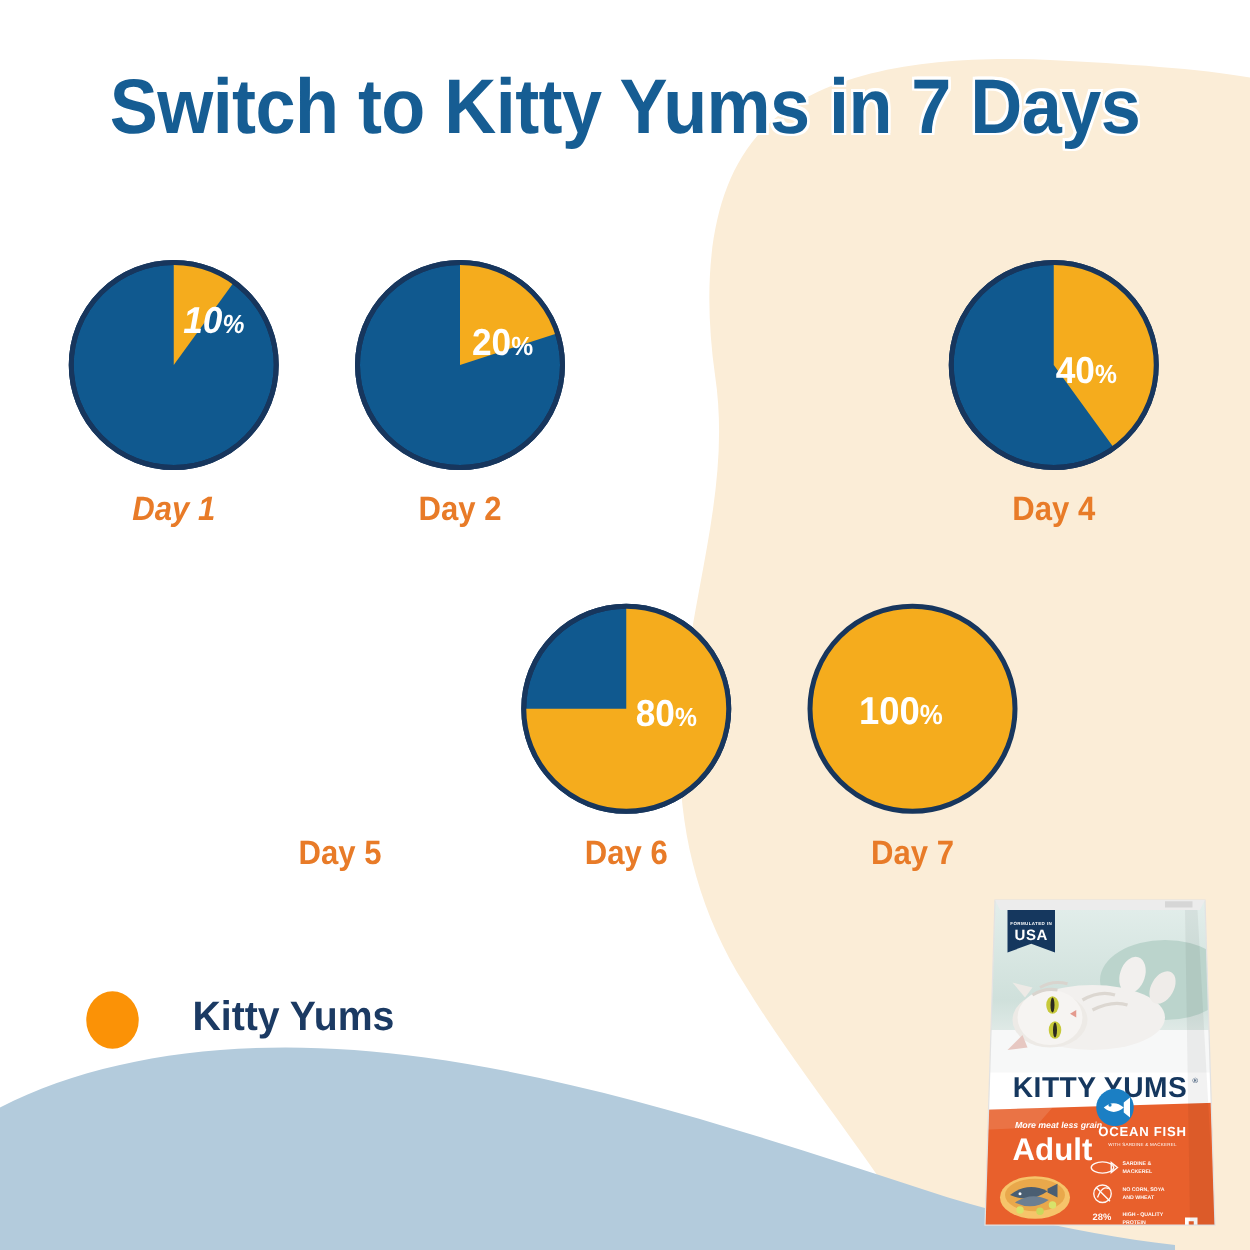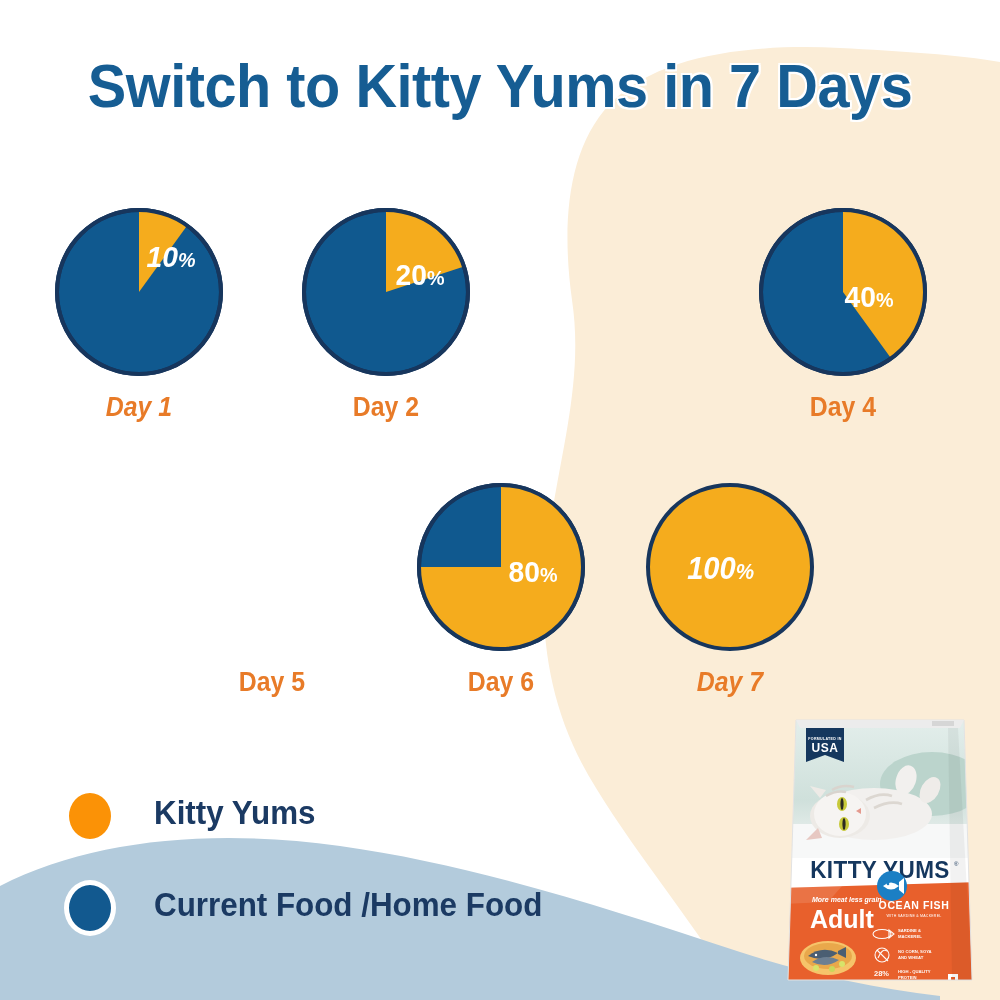--- a/index.html
+++ b/index.html
@@ -114,21 +114,21 @@
         <path d="M86,86 L86,4 A82,82 0 0,1 134.2,19.6 Z" fill="#F5AC1D"></path>
         <circle cx="86" cy="86" r="82" fill="none" stroke="#17365D" stroke-width="4"></circle>
       </svg>
       <div class="pct" style="left:92px;top:36px;">
         <span class="num">10</span><span class="sym">%</span>
       </div>
     </div>
     <div class="pie-label" style="top:186px;">Day 1</div>
   </div>
 
-  <div class="pie-cell" style="left:286px;top:206px;">
+  <div class="pie-cell" style="left:268px;top:206px;">
     <div class="pie-wrap">
       <svg viewBox="0 0 172 172">
         <circle cx="86" cy="86" r="82" fill="#10598F" stroke="#17365D" stroke-width="4"></circle>
         <path d="M86,86 L86,4 A82,82 0 0,1 164,60.6 Z" fill="#F5AC1D"></path>
         <circle cx="86" cy="86" r="82" fill="none" stroke="#17365D" stroke-width="4"></circle>
       </svg>
       <div class="pct" style="left:94px;top:54px;">
         <span class="num">20</span><span class="sym">%</span>
       </div>
     </div>
@@ -161,40 +161,36 @@
         <path d="M86,86 L86,4 A82,82 0 1,1 4,86 Z" fill="#F5AC1D"></path>
         <circle cx="86" cy="86" r="82" fill="none" stroke="#17365D" stroke-width="4"></circle>
       </svg>
       <div class="pct" style="left:92px;top:76px;">
         <span class="num">80</span><span class="sym">%</span>
       </div>
     </div>
     <div class="pie-label" style="top:186px;">Day 6</div>
   </div>
 
-  <div class="pie-cell" style="left:630px;top:481px;font-style:italic;">
+  <div class="pie-cell" style="left:630px;top:481px;">
     <div class="pie-wrap">
       <svg viewBox="0 0 172 172">
         <circle cx="86" cy="86" r="82" fill="#F5AC1D" stroke="#17365D" stroke-width="4"></circle>
       </svg>
       <div class="pct big" style="left:41px;top:72px;">
         <span class="num">100</span><span class="sym">%</span>
       </div>
     </div>
     <div class="pie-label" style="top:186px;">Day 7</div>
   </div>
 
   <div id="legend">
     <div class="legend-row">
       <div class="legend-dot" style="background:#FB9206;"></div>
       <div class="legend-text">Kitty Yums</div>
-    </div>
-    <div class="legend-row" style="margin-top:20px;">
-      <div class="legend-dot" style="background:#12598F;"></div>
-      <div class="legend-text">Current Food /Home Food</div>
     </div>
   </div>
 
   <div id="bag">
     <svg width="196" height="285" viewBox="0 0 196 285">
       <defs>
         <clipPath id="bagclip">
           <path d="M14,14 L182,14 L190,274 L6,274 Z"></path>
         </clipPath>
         <linearGradient id="mintbg" x1="0" y1="0" x2="0" y2="1">

